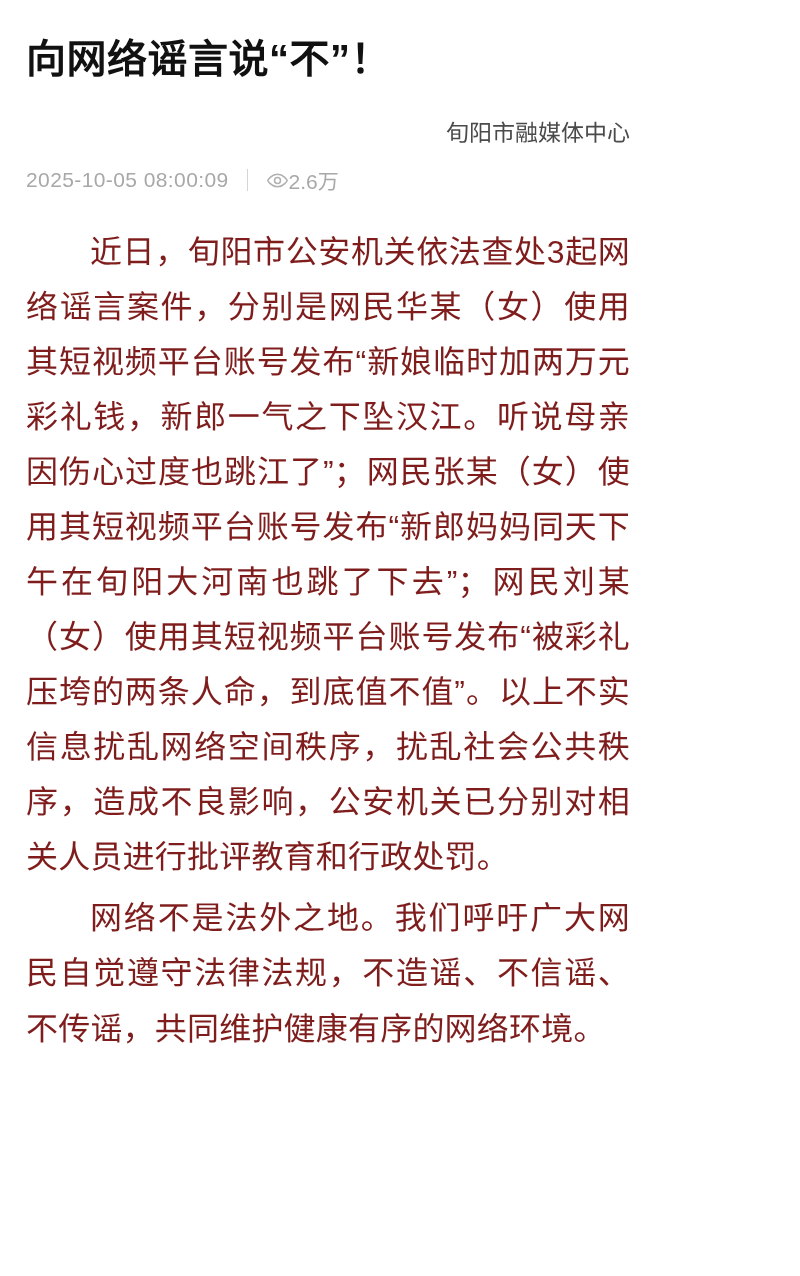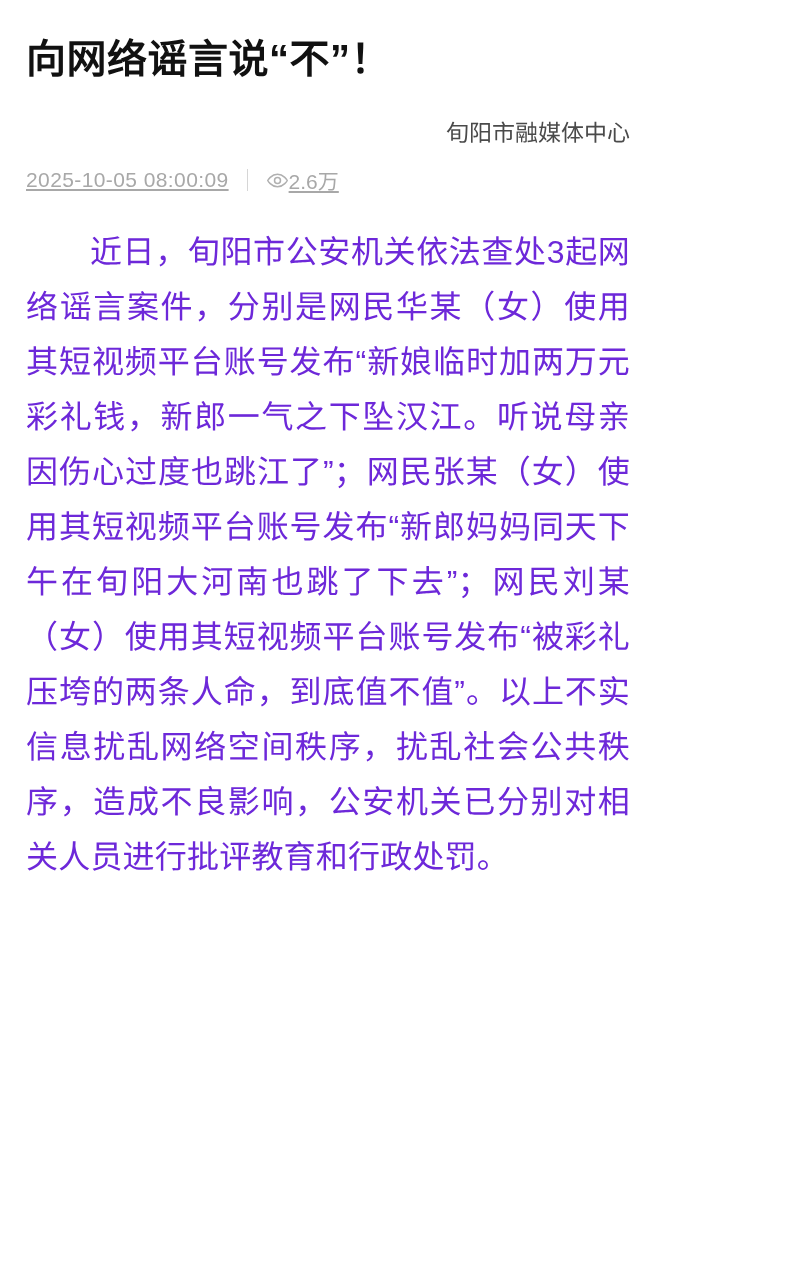--- a/index.html
+++ b/index.html
@@ -36,21 +36,20 @@
     color: #4a4a4a;
     margin: 0 0 16px 0;
     text-align: right;
   }
   .meta-row {
     display: flex;
     align-items: center;
     font-size: 21px;
     color: #a8a8a8;
     margin: 0 0 30px 0;
-    text-decoration: underline;
   }
   .meta-date {
     letter-spacing: 0.4px;
   }
   .meta-sep {
     display: inline-block;
     width: 1px;
     height: 22px;
     background: #d6d6d6;
     margin: 0 18px;
@@ -70,21 +69,21 @@
   .eye-icon svg {
     display: block;
   }
   .view-count {
     color: #a8a8a8;
     font-size: 21px;
   }
   .body-text p {
     font-size: 32px;
     line-height: 1.72;
-    color: #6d28d9;
+    color: #7f1d1d;
     margin: 0 0 2px 0;
     text-indent: 2em;
     text-align: justify;
     text-justify: inter-ideograph;
     letter-spacing: 0.2px;
   }
   .body-text p + p {
     margin-top: 6px;
   }
 </style>
@@ -106,15 +105,16 @@
           <path d="M1.8 12S5.4 5.4 12 5.4 22.2 12 22.2 12 18.6 18.6 12 18.6 1.8 12 1.8 12z"></path>
           <circle cx="12" cy="12" r="3.1"></circle>
         </svg>
       </span>
       <span class="view-count">2.6万</span>
     </span>
   </div>
 
   <div class="body-text">
     <p>近日，旬阳市公安机关依法查处3起网络谣言案件，分别是网民华某（女）使用其短视频平台账号发布“新娘临时加两万元彩礼钱，新郎一气之下坠汉江。听说母亲因伤心过度也跳江了”；网民张某（女）使用其短视频平台账号发布“新郎妈妈同天下午在旬阳大河南也跳了下去”；网民刘某（女）使用其短视频平台账号发布“被彩礼压垮的两条人命，到底值不值”。以上不实信息扰乱网络空间秩序，扰乱社会公共秩序，造成不良影响，公安机关已分别对相关人员进行批评教育和行政处罚。</p>
+    <p>网络不是法外之地。我们呼吁广大网民自觉遵守法律法规，不造谣、不信谣、不传谣，共同维护健康有序的网络环境。</p>
   </div>
 
 </div>
 
 </body></html>

